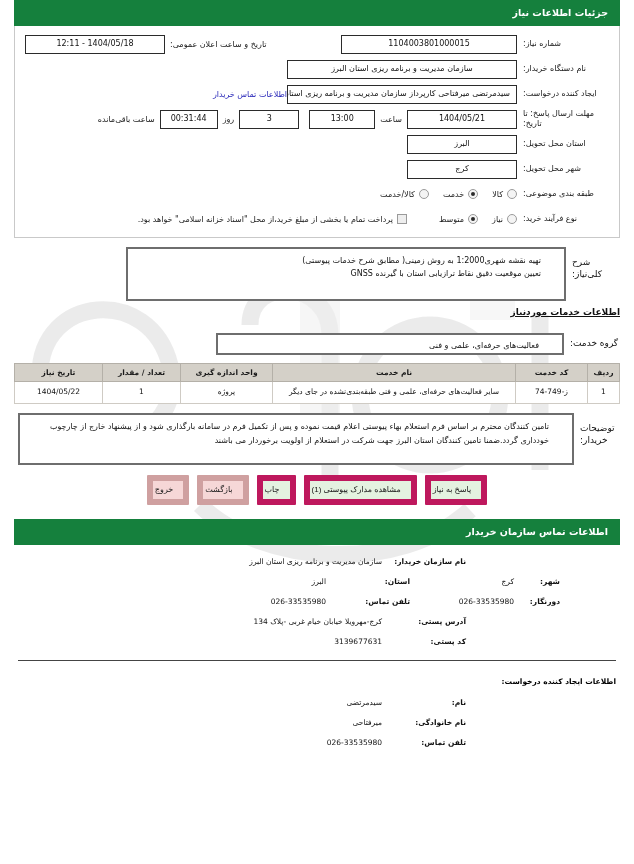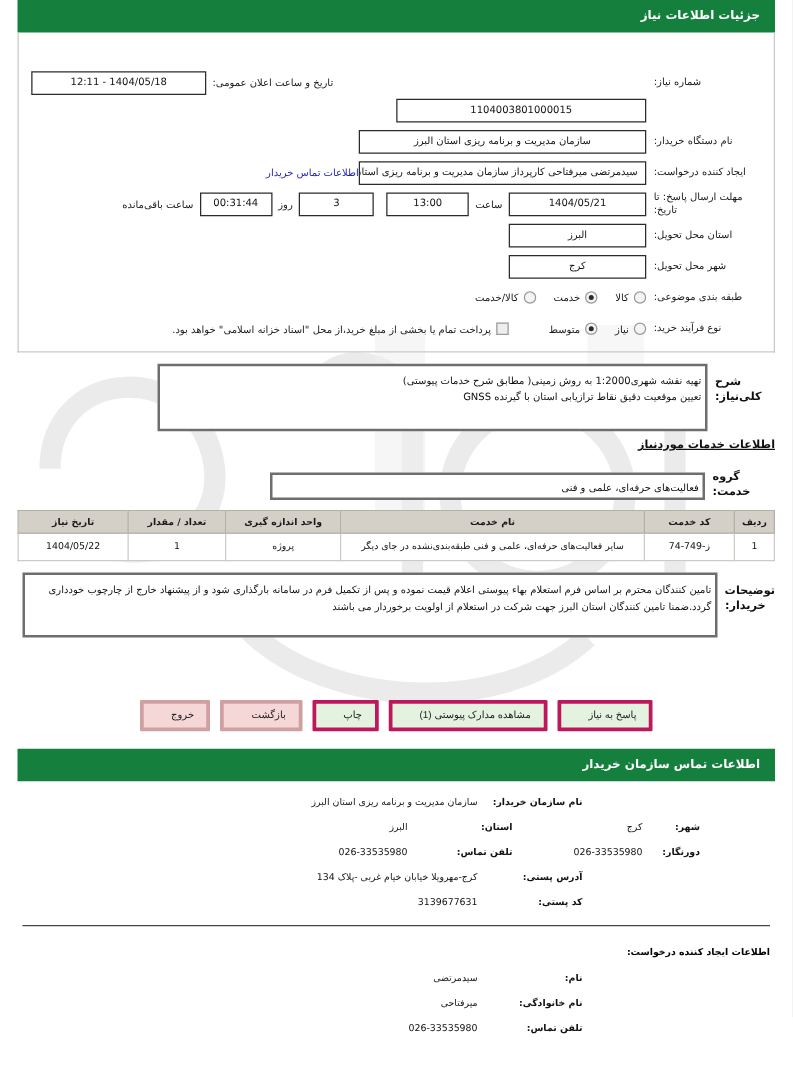--- a/index.html
+++ b/index.html
@@ -75,21 +75,21 @@
     line-height: 1.3;
     text-align: right;
     height: 19px;
     overflow: hidden;
     white-space: nowrap;
   }
   .box.center { text-align: center; }
   .box.ltr { direction: ltr; text-align: center; }
 
   .w230 { width: 230px; }
-  .w200 { width: 200px; margin-top: 45px; }
+  .w200 { width: 176px; }
   .w140 { width: 140px; }
   .w110 { width: 110px; }
   .w66  { width: 66px; }
   .w60  { width: 60px; }
   .w58  { width: 58px; }
 
   .inline-lbl {
     font-size: 8px;
     color: #1a1a1a;
     padding: 0 5px;
@@ -140,26 +140,26 @@
     flex: 0 0 auto;
   }
 
   
   .area {
     border: 2px solid #6e6e6e;
     background: #ffffff;
     font-size: 8px;
     line-height: 1.65;
     color: #111;
-    padding: 5px 3px;
+    padding: 5px 23px;
     text-align: right;
   }
   .bold-lbl {
     font-size: 9px;
-    font-weight: bold;
+    font-weight: normal;
     color: #111;
     text-align: left;
     padding-left: 6px;
     line-height: 1.3;
   }
   .section-title {
     font-size: 9px;
     font-weight: bold;
     color: #111;
     margin: 6px 0 16px 0;
@@ -195,29 +195,28 @@
   
   .btn-row {
     display: flex;
     justify-content: center;
     gap: 8px;
     margin: 10px 0 6px 0;
     direction: rtl;
   }
   .btn {
     font-size: 8px;
-    padding: 4px 10px 5px 22px;
-    border: 3px solid #be185d;
+    padding: 4px 10px 5px 2px;
+    border: 6px solid #be185d;
     background: #e4f2e0;
     color: #1a1a1a;
     cursor: pointer;
     white-space: nowrap;
     line-height: 1.2;
     border-radius: 1px;
-    margin-top: 40px;
   }
   .btn.red {
     background: #f6d7d7;
     border-color: #cfa0a0;
   }
 
   
   .contact {
     padding: 12px 18px 0 18px;
     font-size: 7.5px;

